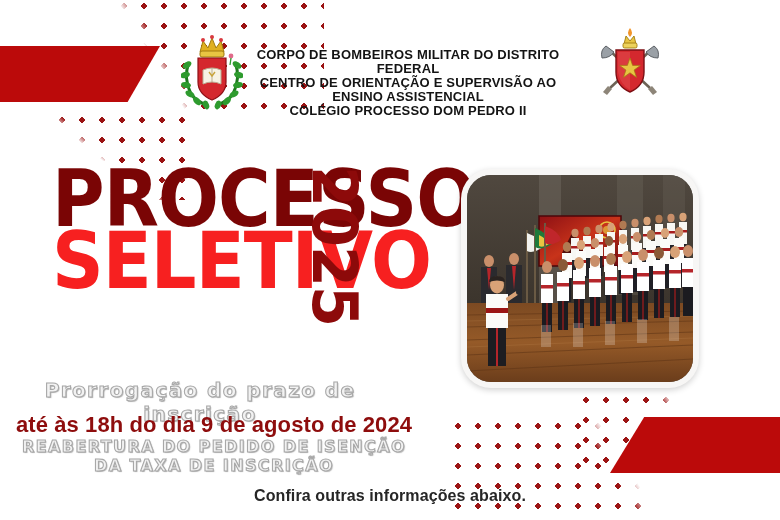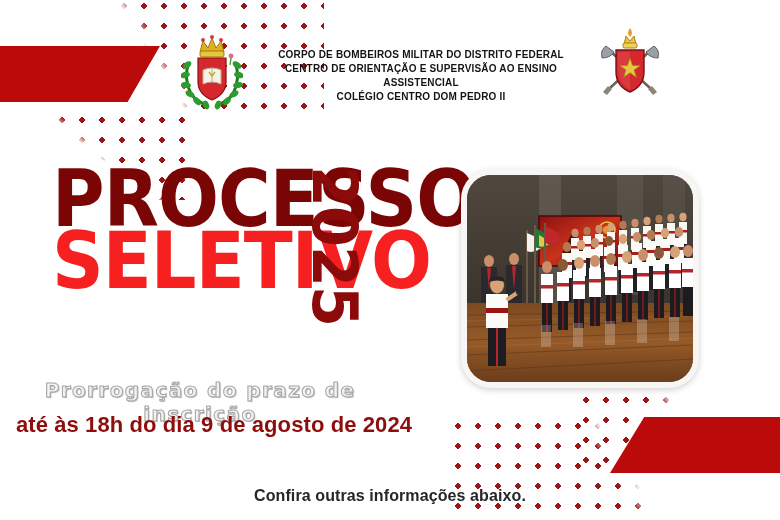--- a/index.html
+++ b/index.html
@@ -49,23 +49,23 @@
   .band-br {
     right:-20px; top:417px; width:190px; height:56px;
     clip-path:polygon(18% 0, 100% 0, 100% 100%, 0 100%);
   }
 
   
   .header { position:absolute; left:0; top:26px; width:780px; height:86px; }
   .crest-left  { position:absolute; left:181px; top:6px;  width:62px; height:78px; }
   .crest-right { position:absolute; left:594px; top:2px;  width:72px; height:78px; }
   .header-text {
-    position:absolute; left:250px; top:22px; width:342px;
+    position:absolute; left:237px; top:22px; width:342px;
     text-align:center; color:#141414;
-    font-size:10px; font-weight:bold; line-height:14.1px;
+    font-size:13px; font-weight:bold; line-height:14.1px;
     letter-spacing:.18px;
   }
 
   
   .headline { position:absolute; left:52px; top:166px; }
   .hl-row { position:relative; height:68px; }
   .word {
     font-family:"DejaVu Sans", sans-serif;
     font-weight:bold;
     font-size:78px;
@@ -213,37 +213,38 @@
 
       <path d="M22 22 H50 V44 Q50 58 36 64 Q22 58 22 44 Z" fill="#d4282e" stroke="#7d0f14" stroke-width="1.4"></path>
       <path d="M24 24 H36 V62 Q26 56 24 44 Z" fill="#e04a4f" opacity=".55"></path>
 
       <path d="M36 30 L38.6 37.4 L46.4 37.4 L40.1 42.0 L42.5 49.4 L36 44.8 L29.5 49.4 L31.9 42.0 L25.6 37.4 L33.4 37.4 Z" fill="#e8c542" stroke="#a07b10" stroke-width=".7"></path>
     </svg>
 
     <div class="header-text">
       <div>CORPO DE BOMBEIROS MILITAR DO DISTRITO FEDERAL</div>
       <div>CENTRO DE ORIENTAÇÃO E SUPERVISÃO AO ENSINO ASSISTENCIAL</div>
-      <div>COLÉGIO CENTRO DOM PEDRO II</div>
+      <div>COLÉGIO PROCESSO DOM PEDRO II</div>
     </div>
   </div>
 
   <div class="headline">
     <div class="hl-row">
       <span class="word word-processo">PROCESSO</span>
     </div>
     <div class="hl-row">
       <span class="word word-seletivo">SELETIVO</span>
     </div>
   </div>
   <div class="year">2025</div>
 
 
   <div class="emboss emboss-1">Prorrogação do prazo de inscrição</div>
   <div class="date-line">até às 18h do dia 9 de agosto de 2024</div>
+  <div class="emboss emboss-2">REABERTURA DO PEDIDO DE ISENÇÃO DA TAXA DE INSCRIÇÃO</div>
 
   <div class="footer-line">Confira outras informações abaixo.</div>
 
   <div class="photo-frame">
     <div class="photo">
       <svg viewBox="0 0 226 207" width="100%" height="100%" preserveAspectRatio="none">
         <defs>
           <linearGradient id="wall" x1="0" y1="0" x2="0" y2="1">
             <stop offset="0" stop-color="#50483f"></stop>
             <stop offset="1" stop-color="#3b342c"></stop>

